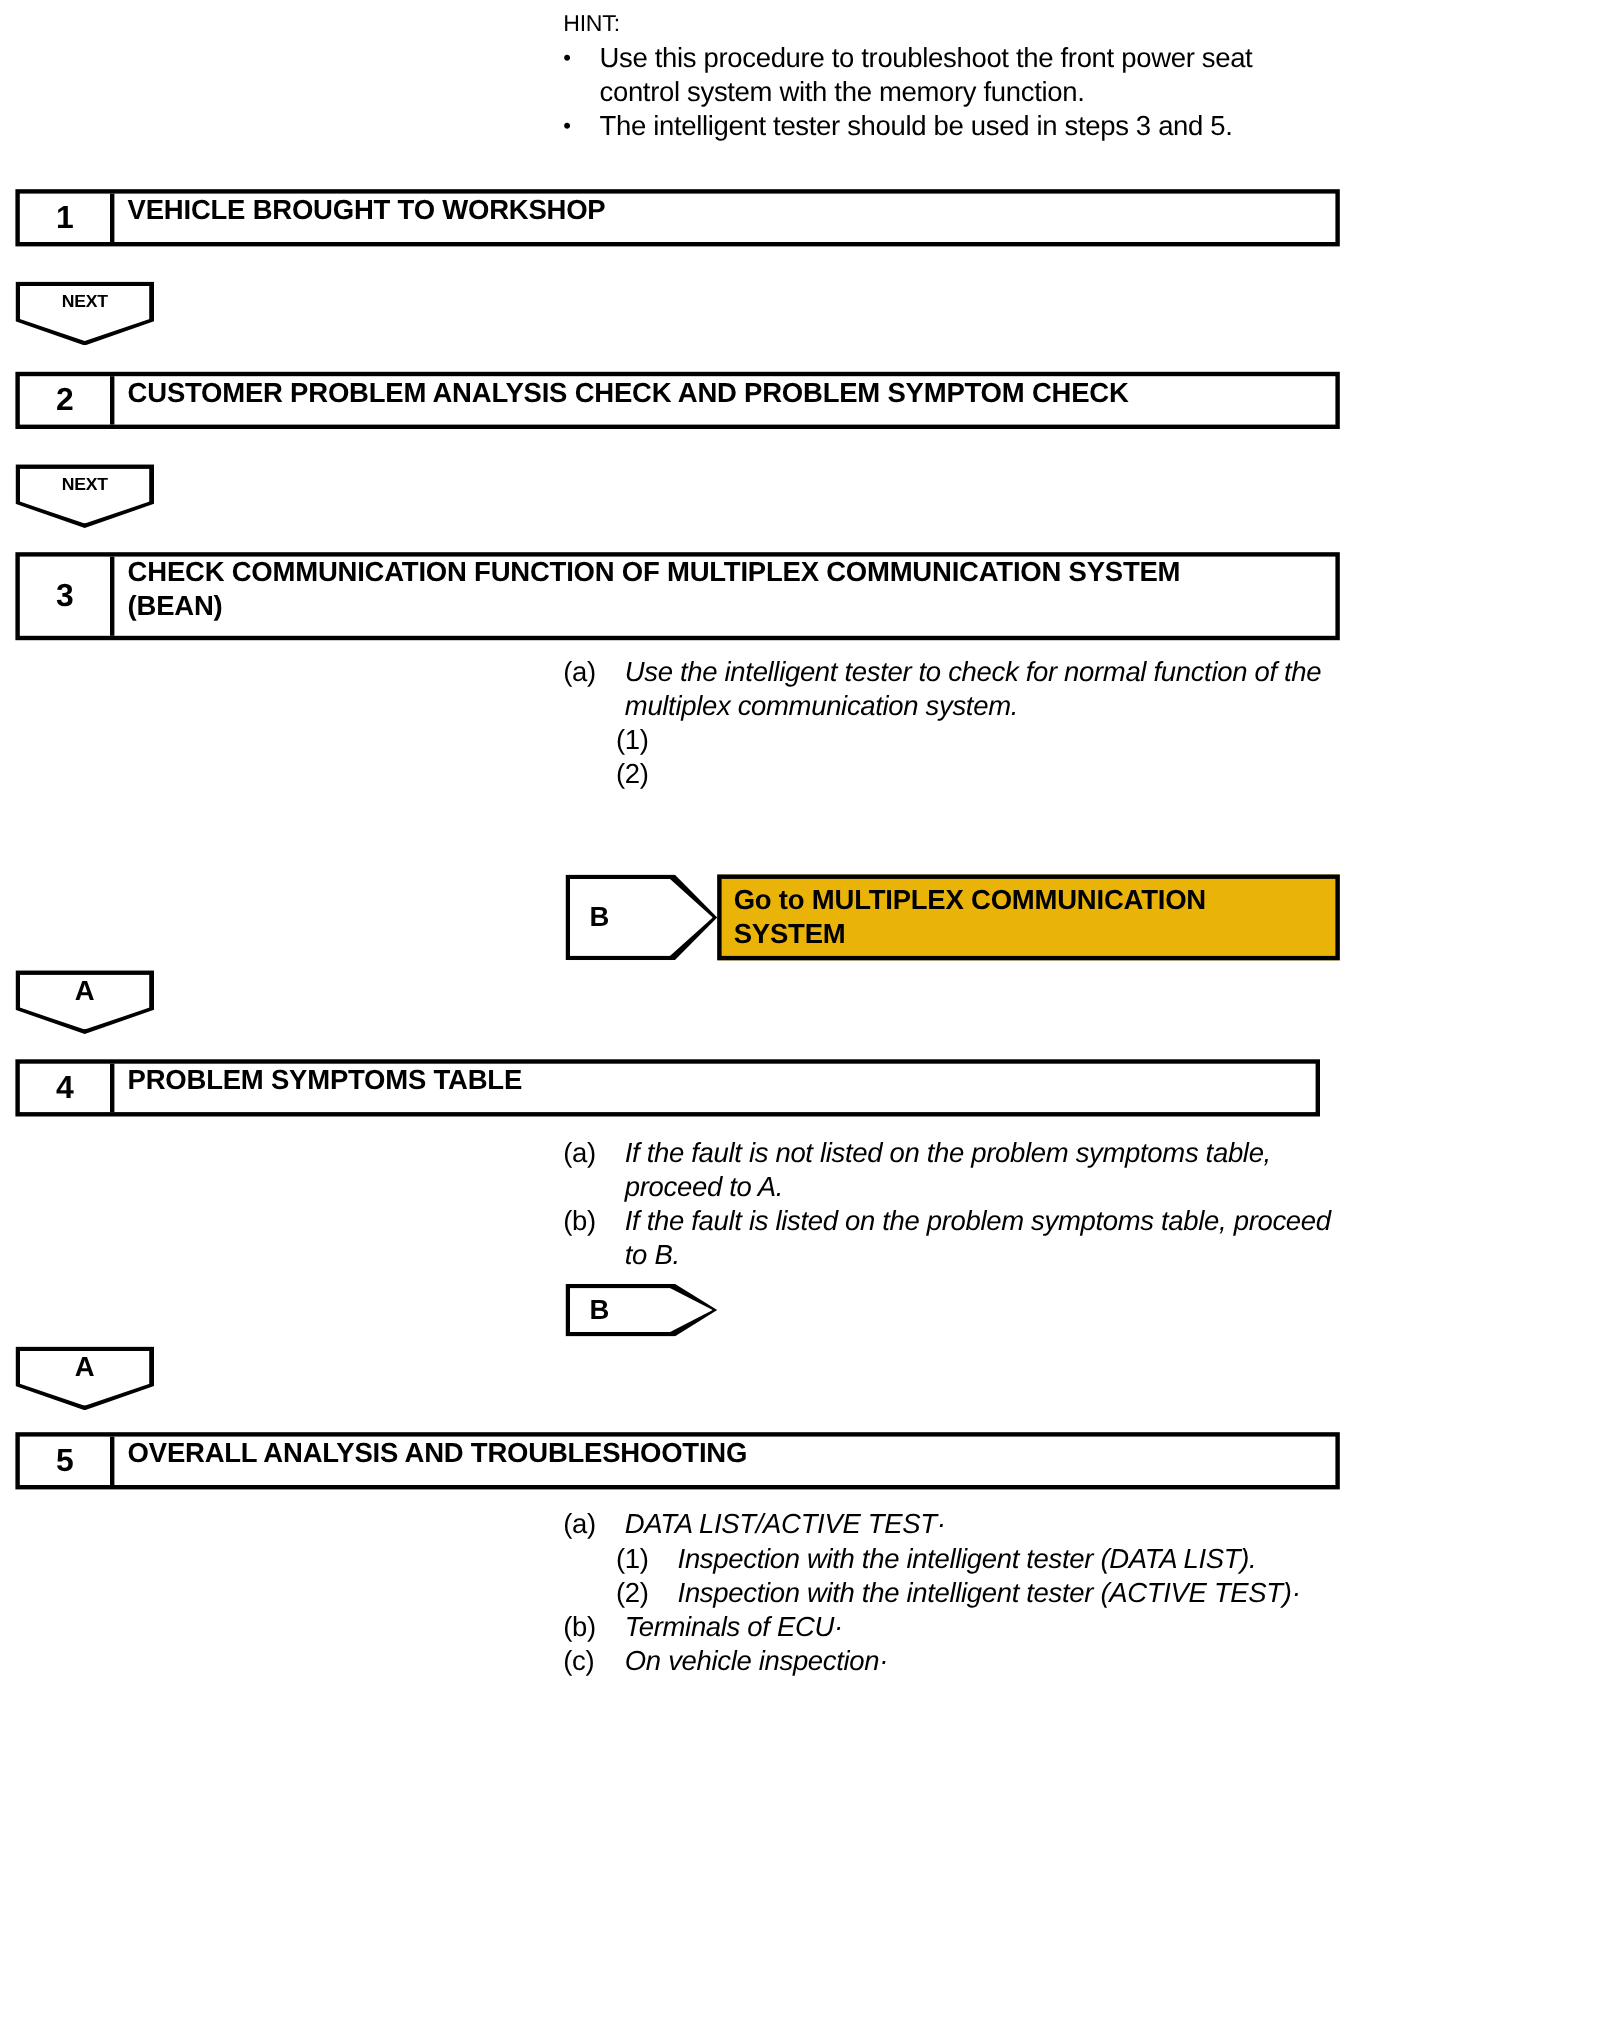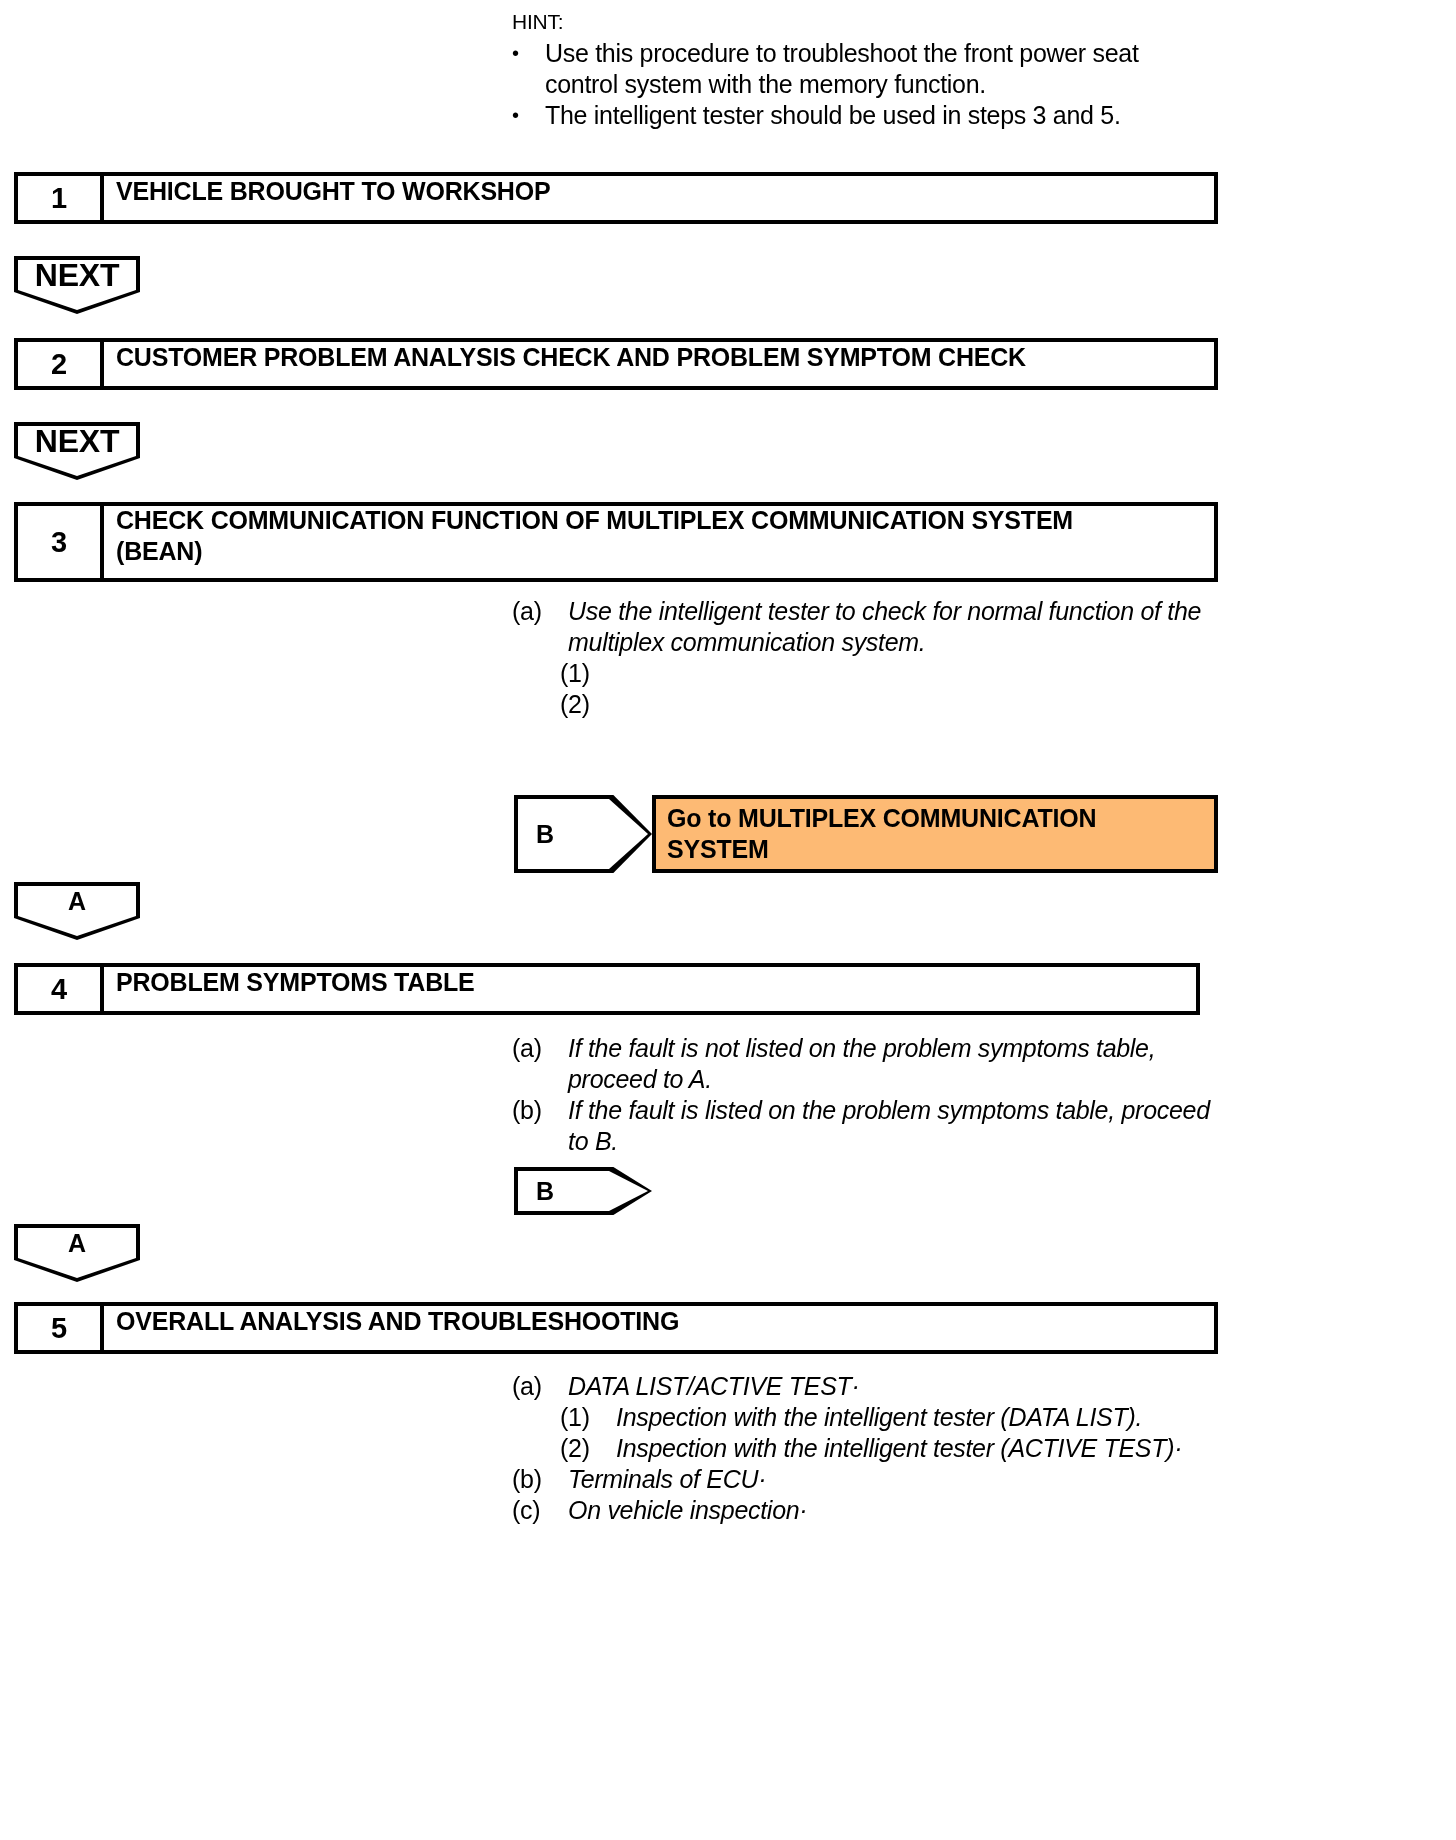--- a/index.html
+++ b/index.html
@@ -113,21 +113,21 @@
   }
   .pent-badge .pent-label {
     position: absolute;
     left: 0;
     right: 0;
     top: 3px;
     height: 32px;
     display: flex;
     align-items: center;
     justify-content: center;
-    font-size: 32px;
+    font-size: 16px;
     font-weight: bold;
     letter-spacing: -0.2px;
   }
   .pent-badge.wide-a .pent-label {
     font-size: 25px;
   }
 
   
   .detail-block {
     position: absolute;
@@ -196,21 +196,21 @@
     border: 4px solid #000;
     box-sizing: border-box;
     padding: 5px 0 5px 11px;
     font-size: 25px;
     font-weight: bold;
     line-height: 31px;
     letter-spacing: -0.2px;
     display: flex;
     flex-direction: column;
     justify-content: center;
-    background: #fdba74;
+    background: #eab308;
   }
 </style>
 </head>
 <body>
 
 <div class="page">
 
   <div class="hint-block">
     <div class="hint-title">HINT:</div>
     <ul class="hint-list">

